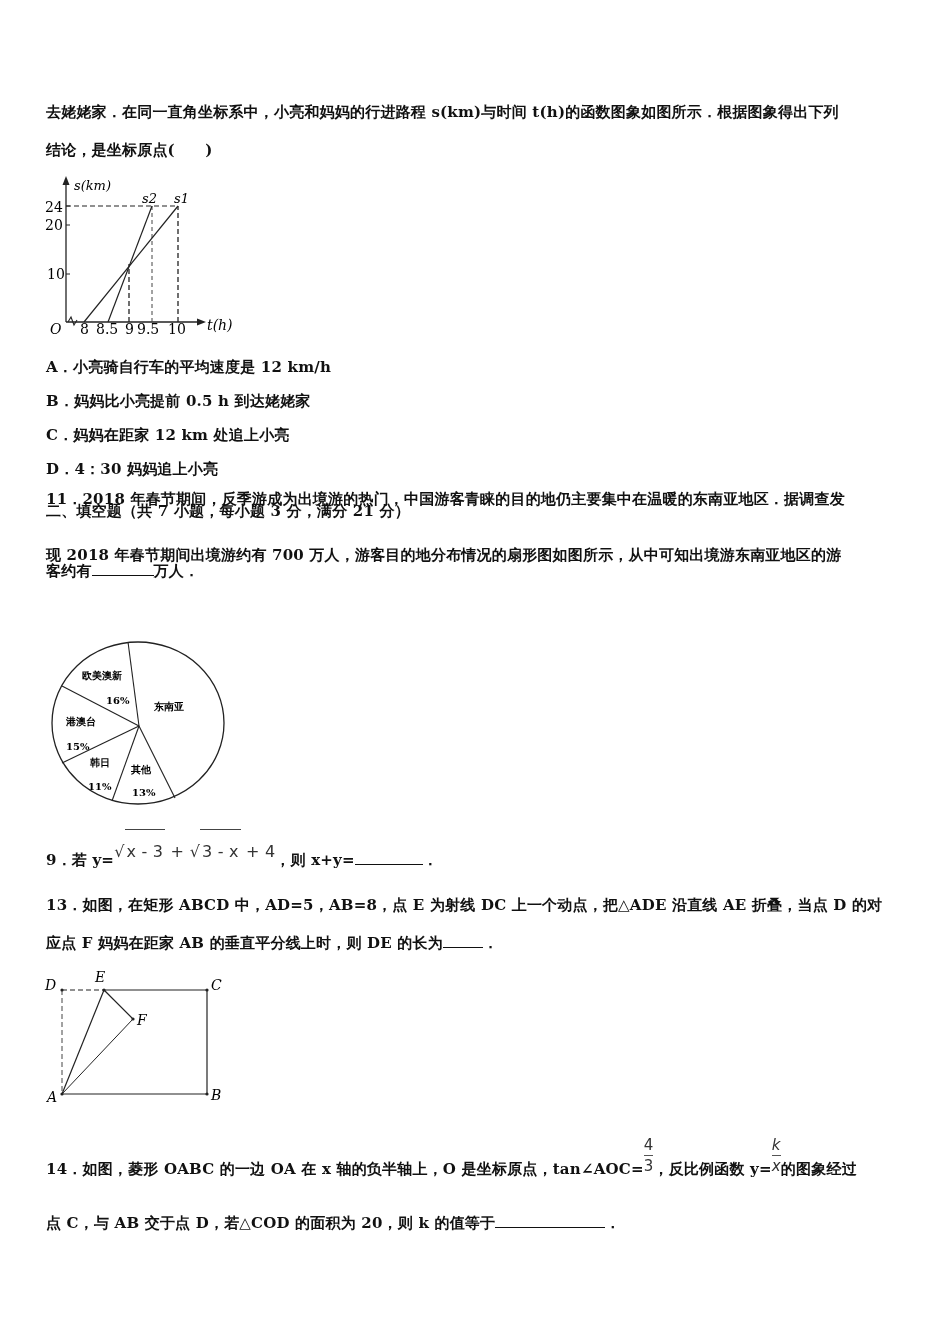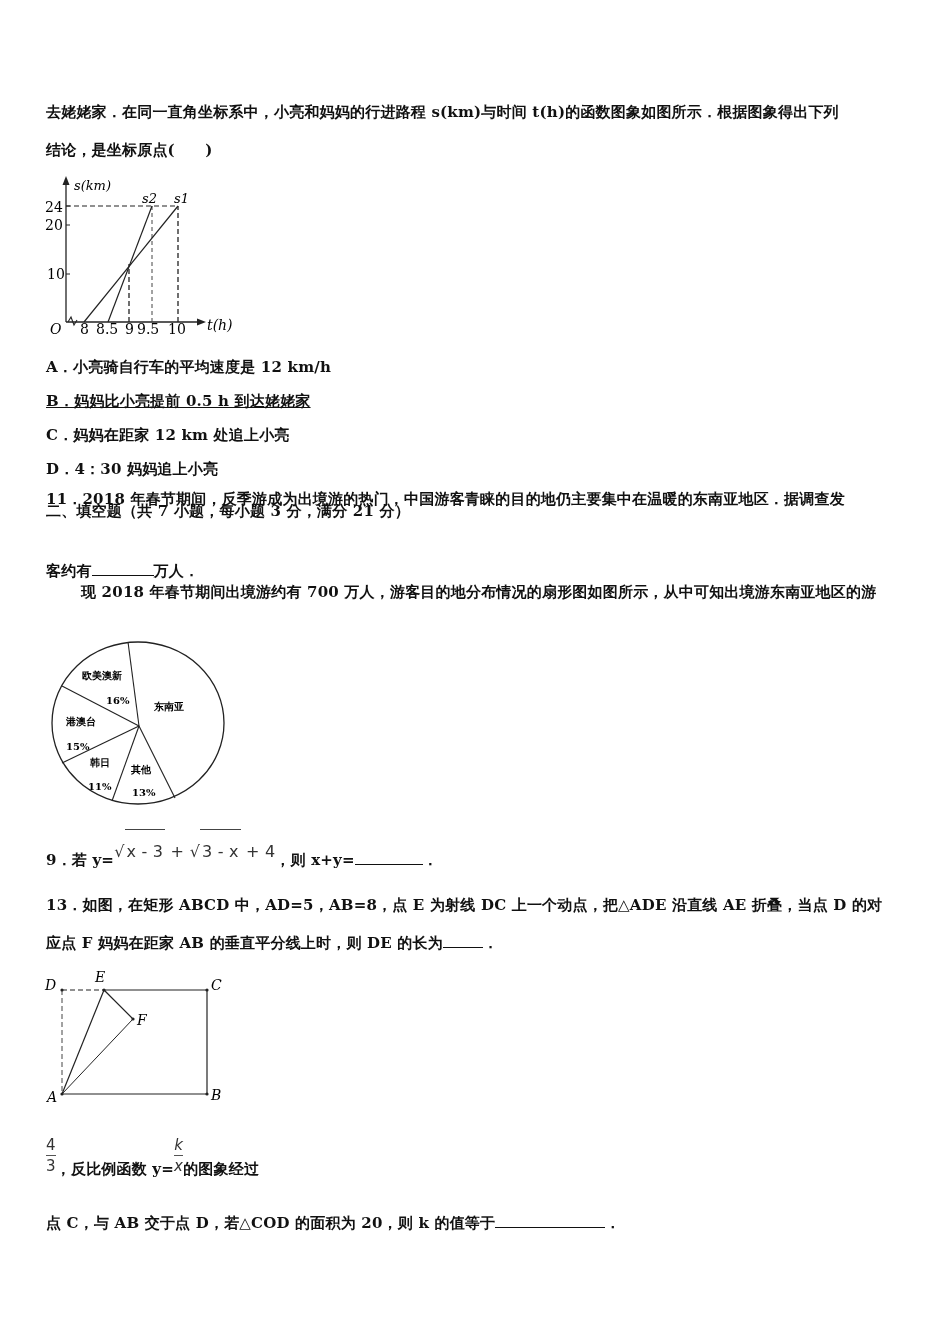--- a/index.html
+++ b/index.html
@@ -52,28 +52,28 @@
   <text x="6" y="162" font-size="14" font-style="italic">O</text>
   <text x="36" y="162" font-size="14">8</text>
   <text x="52" y="162" font-size="14">8.5</text>
   <text x="81" y="162" font-size="14">9</text>
   <text x="93" y="162" font-size="14">9.5</text>
   <text x="124" y="162" font-size="14">10</text>
   <text x="163" y="158" font-size="14" font-style="italic">t(h)</text>
 </svg>
 
 <div class="line" style="top:358px;"><span>A．</span><span>小亮骑自行车的平均速度是 12 km/h</span></div>
-<div class="line" style="top:392px;text-decoration:underline;"><span>B．</span><span>妈妈比小亮提前 0.5 h 到达姥姥家</span></div>
+<div class="line" style="top:392px;"><span>B．</span><span>妈妈比小亮提前 0.5 h 到达姥姥家</span></div>
 <div class="line" style="top:426px;"><span>C．</span><span>妈妈在距家 12 km 处追上小亮</span></div>
 <div class="line" style="top:460px;"><span>D．</span><span>4：30 妈妈追上小亮</span></div>
 
 <div class="line" style="top:502px;">二、填空题（共 7 小题，每小题 3 分，满分 21 分）</div>
 
 <div class="line" style="top:490px;">11．2018 年春节期间，反季游成为出境游的热门，中国游客青睐的目的地仍主要集中在温暖的东南亚地区．据调查发</div>
-<div class="line" style="top:583px;margin-left:35px;">现 2018 年春节期间出境游约有 700 万人，游客目的地分布情况的扇形图如图所示，从中可知出境游东南亚地区的游</div>
+<div class="line" style="top:546px;">现 2018 年春节期间出境游约有 700 万人，游客目的地分布情况的扇形图如图所示，从中可知出境游东南亚地区的游</div>
 <div class="line" style="top:561px;text-align:right;">
   <span>客约有</span><span class="blank" style="width:62px;"></span><span>万人．</span>
 </div>
 
 <svg style="position:absolute;left:48px;top:638px;" width="180" height="170" viewBox="0 0 180 170">
   <ellipse cx="90" cy="85" rx="86" ry="81" fill="#fff" stroke="#222" stroke-width="1.3"></ellipse>
 
   <line x1="91" y1="88" x2="80" y2="4" stroke="#222" stroke-width="1.1"></line>
   <line x1="91" y1="88" x2="14" y2="48" stroke="#222" stroke-width="1.1"></line>
   <line x1="91" y1="88" x2="14" y2="125" stroke="#222" stroke-width="1.1"></line>
@@ -125,17 +125,17 @@
     <text x="3" y="22">D</text>
     <text x="53" y="14">E</text>
     <text x="169" y="22">C</text>
     <text x="95" y="57">F</text>
     <text x="5" y="134">A</text>
     <text x="169" y="132">B</text>
   </g>
 </svg>
 
 <div class="line" style="top:1150px;">
-  <span class="frac"><span class="num">4</span><span class="bar"></span><span class="den">3</span></span><span>，反比例函数 y=</span><span class="frac" style="font-style:italic;"><span class="num">k</span><span class="bar"></span><span class="den">x</span></span><span>的图象经过</span>
+  <span>14．如图，菱形 OABC 的一边 OA 在 x 轴的负半轴上，O 是坐标原点，tan∠AOC=</span><span class="frac"><span class="num">4</span><span class="bar"></span><span class="den">3</span></span><span>，反比例函数 y=</span><span class="frac" style="font-style:italic;"><span class="num">k</span><span class="bar"></span><span class="den">x</span></span><span>的图象经过</span>
 </div>
 <div class="line" style="top:1213px;">
   <span>点 C，与 AB 交于点 D，若△COD 的面积为 20，则 k 的值等于</span><span class="blank" style="width:110px;"></span><span>．</span>
 </div>
 
 </body></html>

